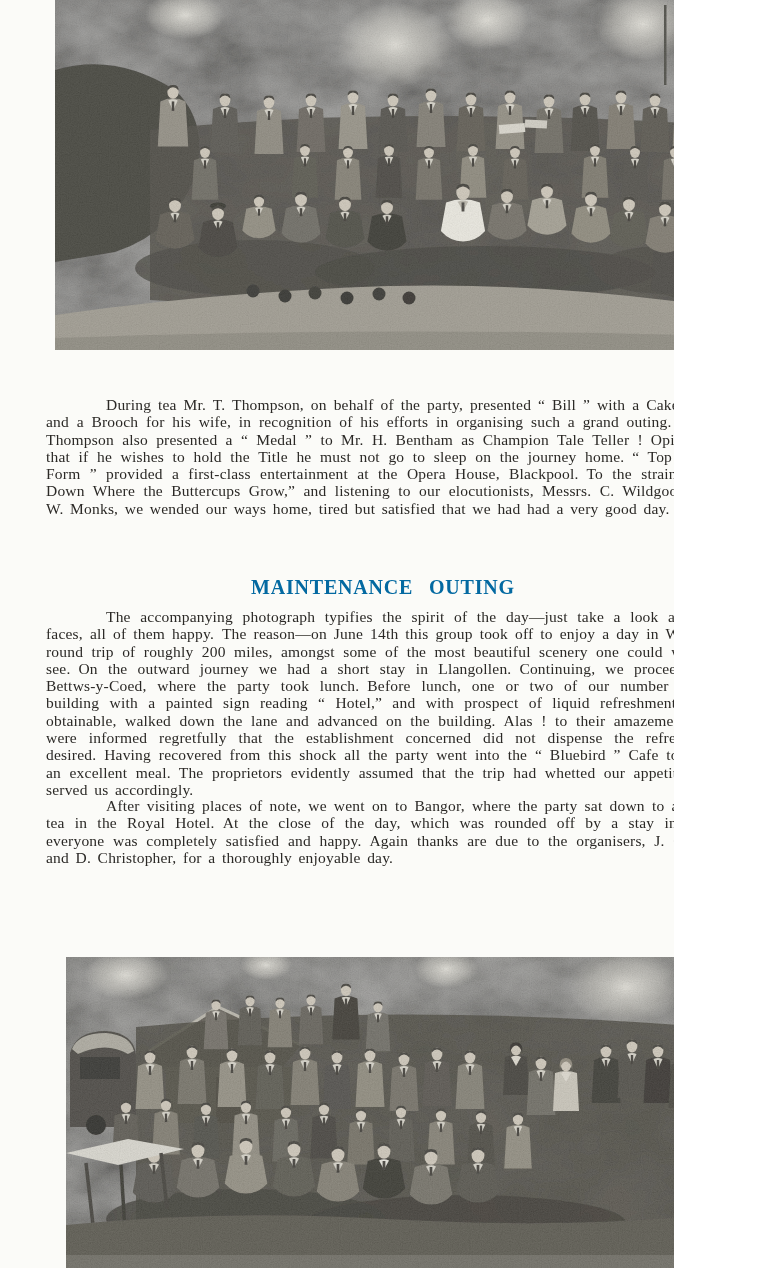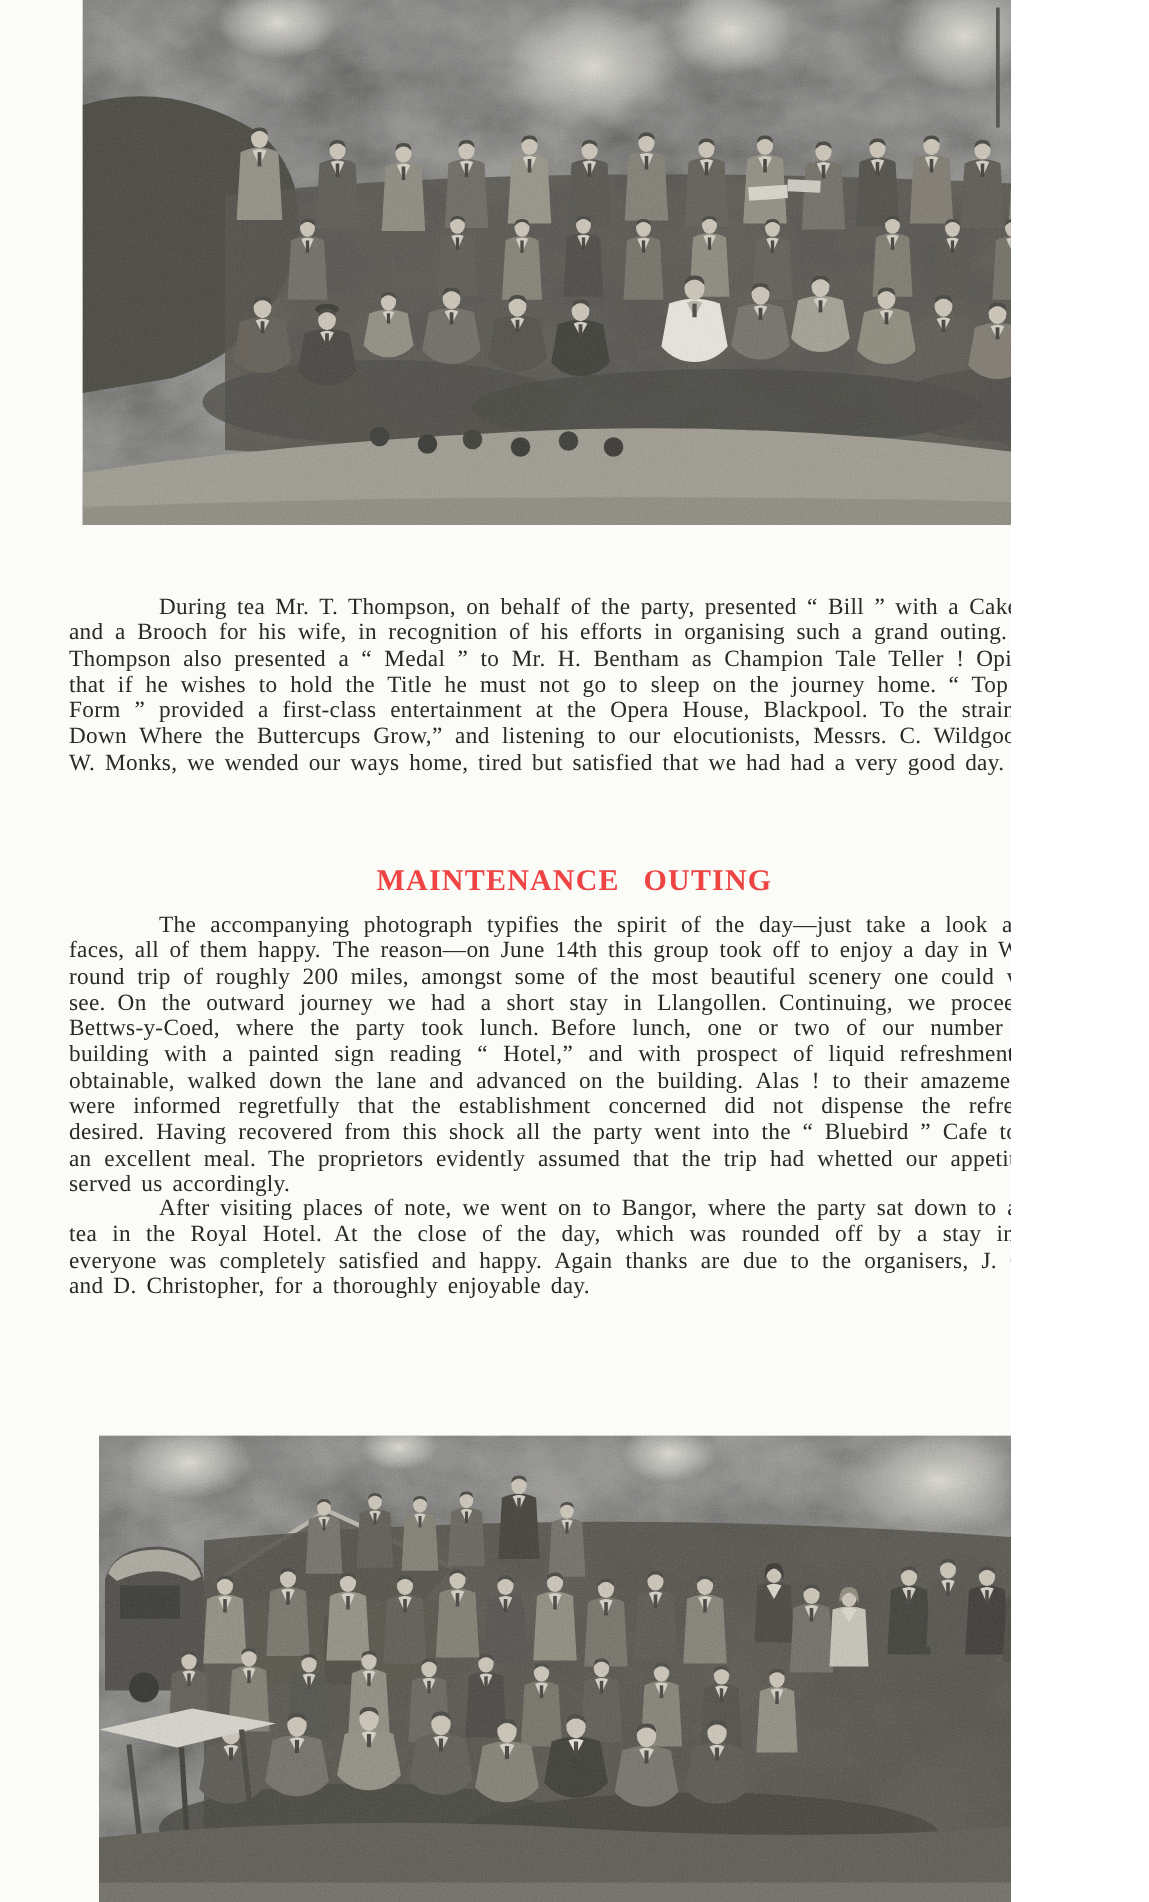--- a/index.html
+++ b/index.html
@@ -21,21 +21,21 @@
     font-size:15.5px;line-height:17.3px;
     letter-spacing:0.2px;word-spacing:2.5px;
     text-indent:60px;
   }
   .para1{top:396px;}
   .para2{top:608px;font-family:Liberation Serif, serif;}
   .para3{top:797px;}
   .heading{
     position:absolute;left:0;top:576px;width:766px;margin:0;
     text-align:center;
-    font-size:20px;font-weight:700;color:#ef4444;
+    font-size:20px;font-weight:700;color:#0369a1;
     letter-spacing:0.8px;word-spacing:10px;
   }
   .signature{
     position:absolute;left:46px;top:892px;width:676px;margin:0;
     text-align:right;font-size:15.5px;letter-spacing:0.4px;
   }
   .speck{
     position:absolute;left:740px;top:81px;width:4px;height:4px;
     border-radius:50%;background:#c9c9c4;
   }

